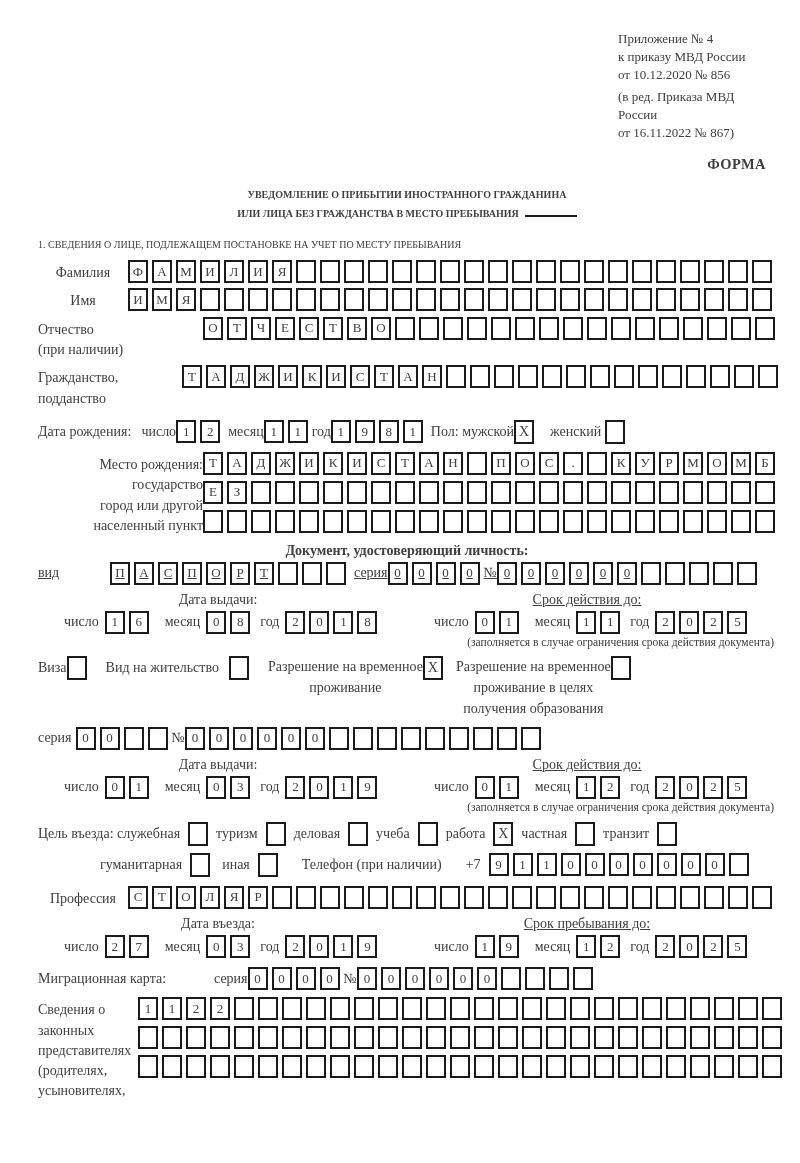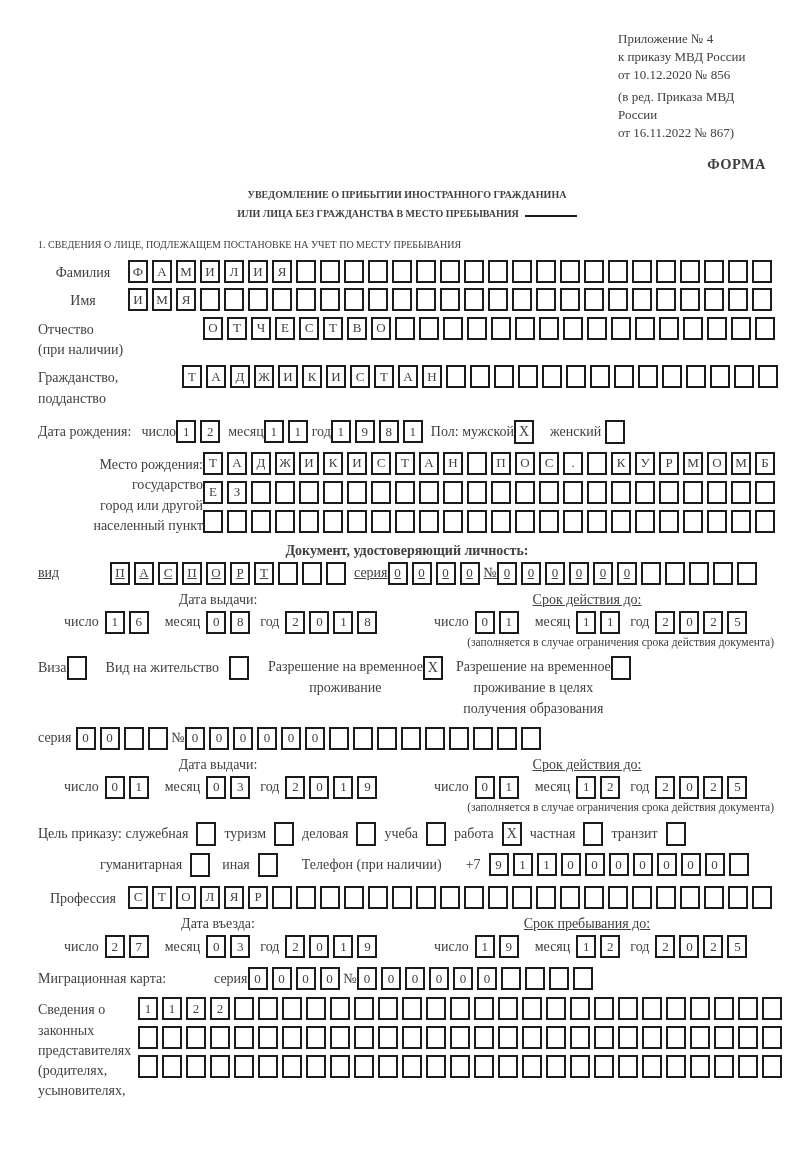--- a/index.html
+++ b/index.html
@@ -495,21 +495,21 @@
           <span class="cell">2</span>
           <span class="cell">0</span>
           <span class="cell">2</span>
           <span class="cell">5</span>
         </span>
     </div>
   </div>
   <div class="note">(заполняется в случае ограничения срока действия документа)</div>
 
   <div class="purposerow">
-    <span>Цель приказу: служебная</span>
+    <span>Цель въезда: служебная</span>
     <span class="checkbox"></span>
     <span>туризм</span>
     <span class="checkbox"></span>
     <span>деловая</span>
     <span class="checkbox"></span>
     <span>учеба</span>
     <span class="checkbox"></span>
     <span>работа</span>
     <span class="checkbox">X</span>
     <span>частная</span>

